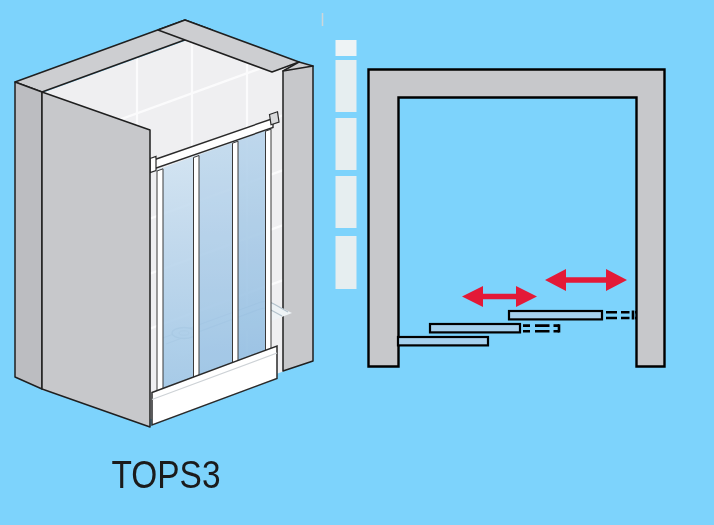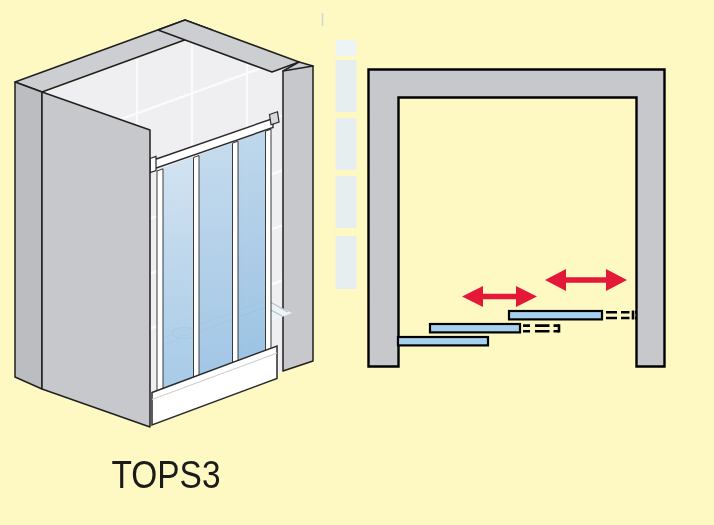--- a/index.html
+++ b/index.html
@@ -1,16 +1,16 @@
 <!DOCTYPE html>
 <html><head>
 <meta charset="utf-8">
 <style>
   html,body{margin:0;padding:0;background:#ffffff;}
-  .stage{position:relative;width:714px;height:525px;background:#fef9c3;overflow:hidden;
+  .stage{position:relative;width:714px;height:525px;background:#7dd3fc;overflow:hidden;
          font-family:"Liberation Sans", sans-serif;}
   .stage svg{position:absolute;left:0;top:0;}
   .caption{position:absolute;left:60px;top:456px;width:212px;text-align:center;
            font-size:38px;font-weight:400;color:#1b1b1b;letter-spacing:0px;
            transform:scaleX(0.88);transform-origin:center;line-height:1.0;}
   .outl{stroke:#1f1f1f;stroke-width:1.5;stroke-linejoin:round;}
   .outl2{stroke:#000000;stroke-width:2.4;stroke-linejoin:miter;}
   .tileline{stroke:#fbfbfc;stroke-width:2.2;fill:none;}
   .trayline{stroke:#b4c3cd;stroke-width:1.3;fill:none;}
   .dash{stroke:#000;stroke-width:2.6;fill:none;}

